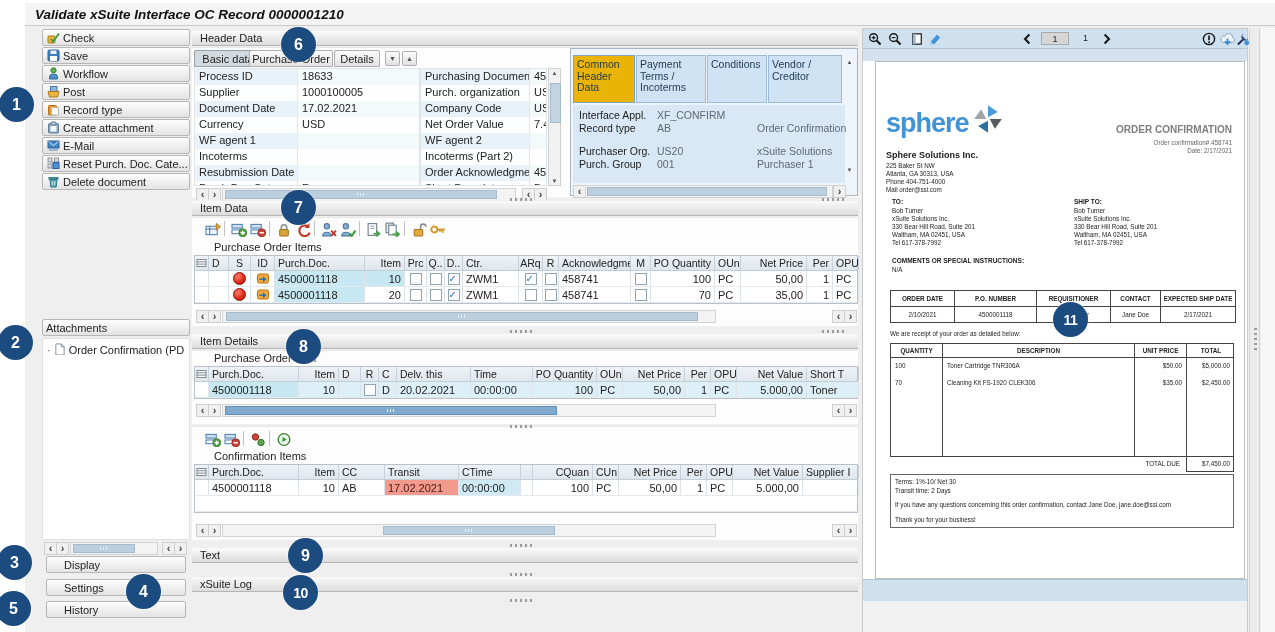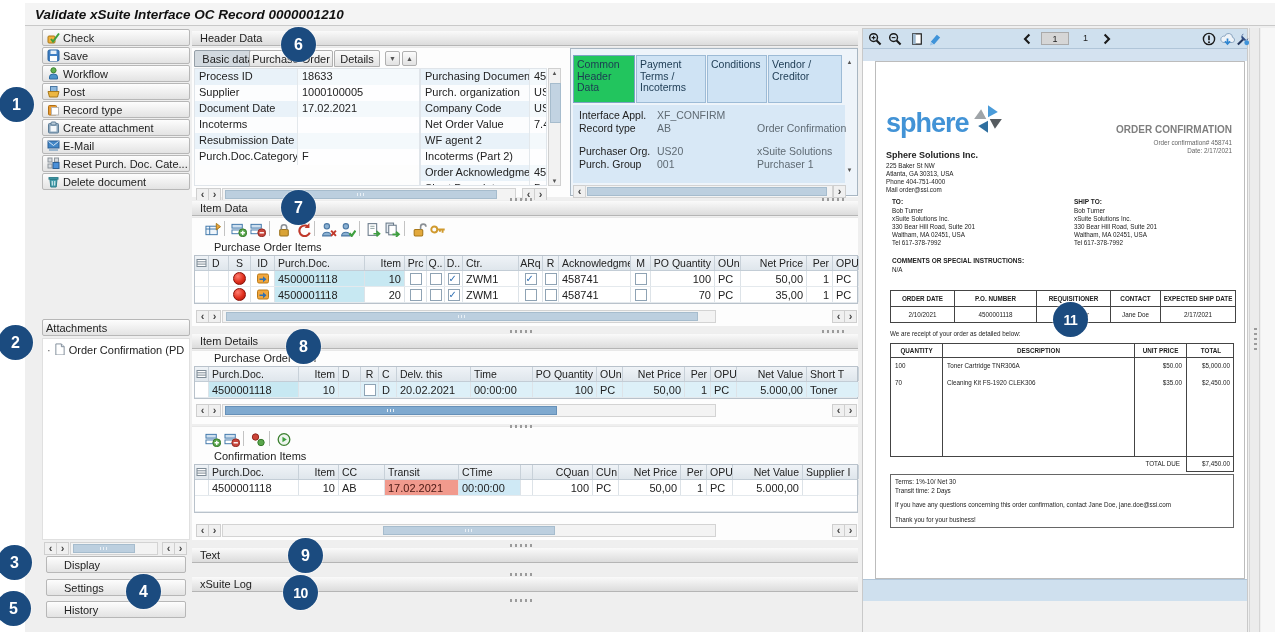--- a/index.html
+++ b/index.html
@@ -28,21 +28,21 @@
   
   .fldrow{display:flex;height:16px;line-height:15px}
   .fldrow.ze{background:#e9f2f9}
   .fldrow.zo{background:#fcfdfe}
   .flab{width:98px;padding-left:4px;overflow:hidden;white-space:nowrap;border-right:1px solid #e3e8ec}
   .fval{flex:1;padding-left:4px;background:rgba(255,255,255,.5);overflow:hidden;white-space:nowrap}
   
   #common-panel{border:1px solid #a8b6c2;background:#eef4fa}
   .ctab{position:absolute;top:6px;background:#cfe3f4;border:1px solid #9dbbd6;font-size:10.5px;
         line-height:11.5px;padding:3px 3px;height:48px;box-sizing:border-box;color:#1c3a52}
-  .ctab.active{background:#22c55e;border-color:#7da3c4}
+  .ctab.active{background:#eab308;border-color:#7da3c4}
   .cfield{position:absolute;height:12px;line-height:12px;white-space:nowrap}
   .cfield .cl{font-size:10.5px;color:#222}
   .cfield .cv,.cfield .cd{color:#5f6a73;font-size:10.5px}
   
   .sarr{position:absolute;width:11px;height:11px;text-align:center;font-weight:bold;font-size:11px;
         line-height:10px;color:#444;background:#f0f0f0;border:1px solid #cfcfcf}
   .strack{position:absolute;height:11px;background:#f3f3f3;border:1px solid #d3d3d3}
   .sthumb{position:absolute;top:1px;height:7px;background:#bccfdf;border:1px solid #a6bccd}
   .sthumb.big{background:#7fa9cf;border-color:#6690b8}
   .sthumb .grip{position:absolute;left:50%;top:2px;width:8px;height:3px;margin-left:-4px;
@@ -247,20 +247,28 @@
       </div>
       <div class="fldrow zo">
         <span class="flab" style="width:98px">Supplier</span>
         <span class="fval">1000100005</span>
       </div>
       <div class="fldrow ze">
         <span class="flab" style="width:98px">Document Date</span>
         <span class="fval">17.02.2021</span>
       </div>
       <div class="fldrow zo">
+        <span class="flab" style="width:98px">Currency</span>
+        <span class="fval">USD</span>
+      </div>
+      <div class="fldrow ze">
+        <span class="flab" style="width:98px">WF agent 1</span>
+        <span class="fval"></span>
+      </div>
+      <div class="fldrow zo">
         <span class="flab" style="width:98px">Incoterms</span>
         <span class="fval"></span>
       </div>
       <div class="fldrow ze">
         <span class="flab" style="width:98px">Resubmission Date</span>
         <span class="fval"></span>
       </div>
       <div class="fldrow zo">
         <span class="flab" style="width:98px">Purch.Doc.Category</span>
         <span class="fval">F</span>

